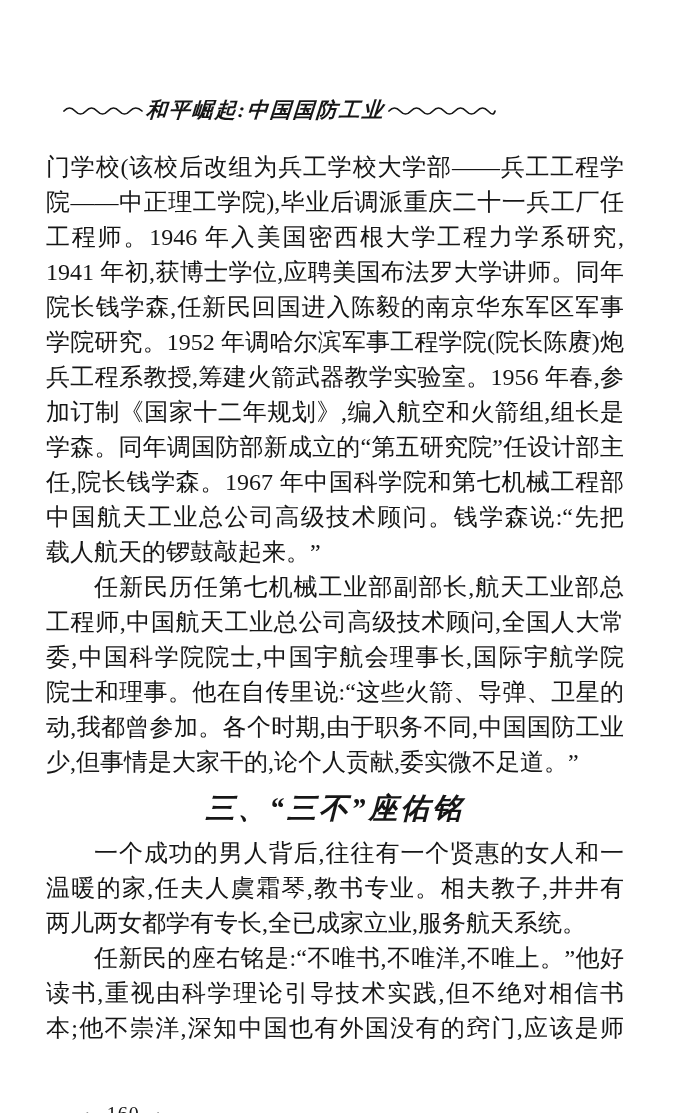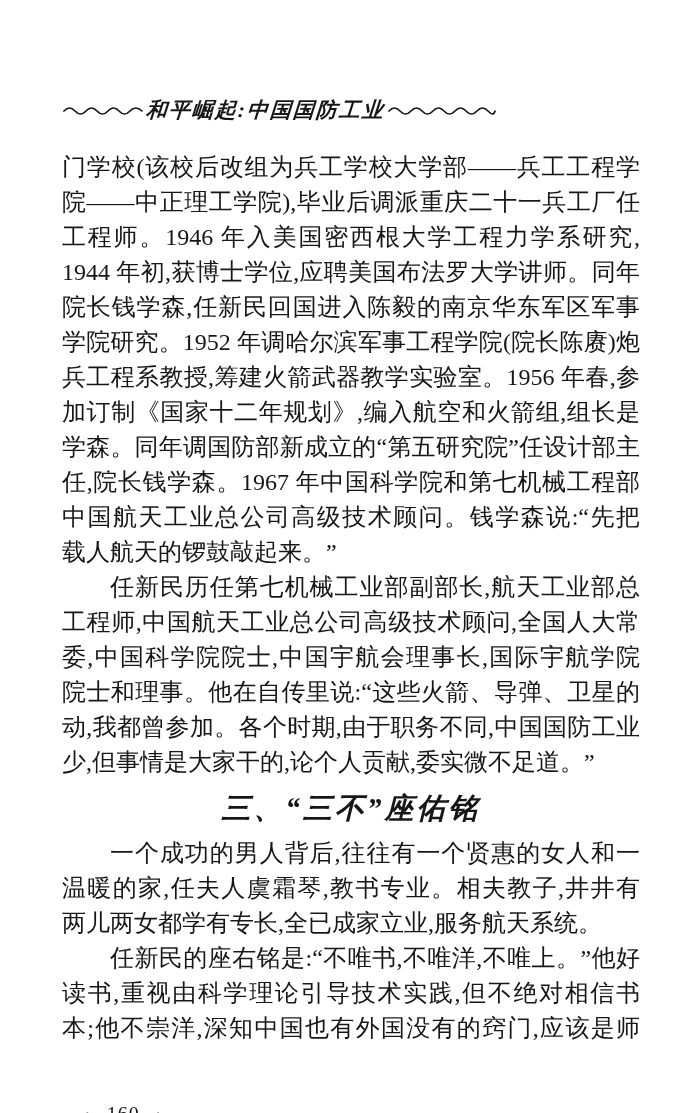--- a/index.html
+++ b/index.html
@@ -30,21 +30,21 @@
     font-weight: bold;
     font-style: italic;
     letter-spacing: 2px;
     padding: 0 3px;
     transform: skewX(-4deg);
   }
   
   .page-text {
     position: absolute;
     top: 150px;
-    left: 62px;
+    left: 46px;
     width: 578px;
   }
   .line {
     font-size: 24px;
     line-height: 35px;
     height: 35px;
     text-align: justify;
     text-align-last: justify;
     text-justify: inter-character;
     overflow: hidden;
@@ -82,21 +82,21 @@
     <span class="header-title">和平崛起:中国国防工业</span>
     <svg class="wave" width="108" height="14" viewBox="0 0 108 14">
       <path d="M1,8 Q6.5,2 12,8 T23,8 T34,8 T45,8 T56,8 T67,8 T78,8 T89,8 T100,8 T107,8" fill="none" stroke="#161616" stroke-width="1.7" stroke-linecap="round"></path>
     </svg>
   </header>
 
   <main class="page-text" id="body-lines">
       <div class="line">门学校(该校后改组为兵工学校大学部——兵工工程学</div>
       <div class="line">院——中正理工学院),毕业后调派重庆二十一兵工厂任</div>
       <div class="line">工程师。1946 年入美国密西根大学工程力学系研究,</div>
-      <div class="line">1944 年初,获博士学位,应聘美国布法罗大学讲师。同年</div>
+      <div class="line">1941 年初,获博士学位,应聘美国布法罗大学讲师。同年</div>
       <div class="line">院长钱学森,任新民回国进入陈毅的南京华东军区军事科</div>
       <div class="line">学院研究。1952 年调哈尔滨军事工程学院(院长陈赓)炮</div>
       <div class="line">兵工程系教授,筹建火箭武器教学实验室。1956 年春,参</div>
       <div class="line">加订制《国家十二年规划》,编入航空和火箭组,组长是钱</div>
       <div class="line">学森。同年调国防部新成立的“第五研究院”任设计部主</div>
       <div class="line">任,院长钱学森。1967 年中国科学院和第七机械工程部</div>
       <div class="line">中国航天工业总公司高级技术顾问。钱学森说:“先把</div>
       <div class="line no-fill">载人航天的锣鼓敲起来。”</div>
       <div class="line indent">任新民历任第七机械工业部副部长,航天工业部总</div>
       <div class="line">工程师,中国航天工业总公司高级技术顾问,全国人大常</div>

